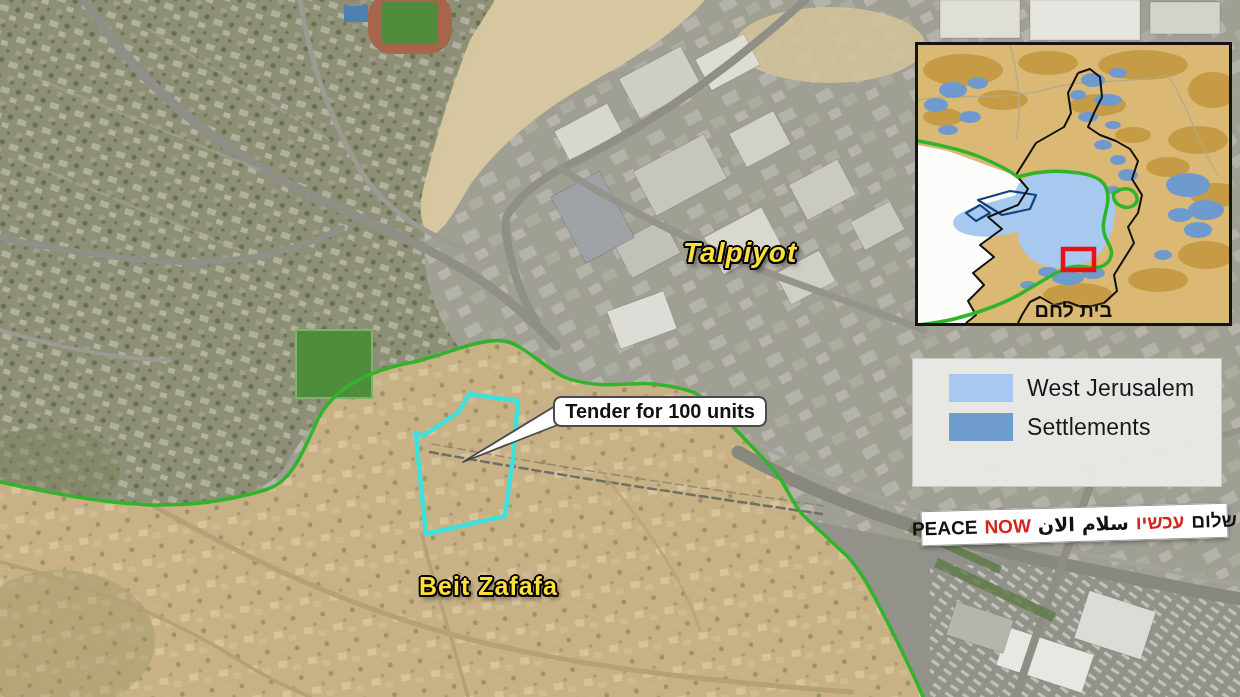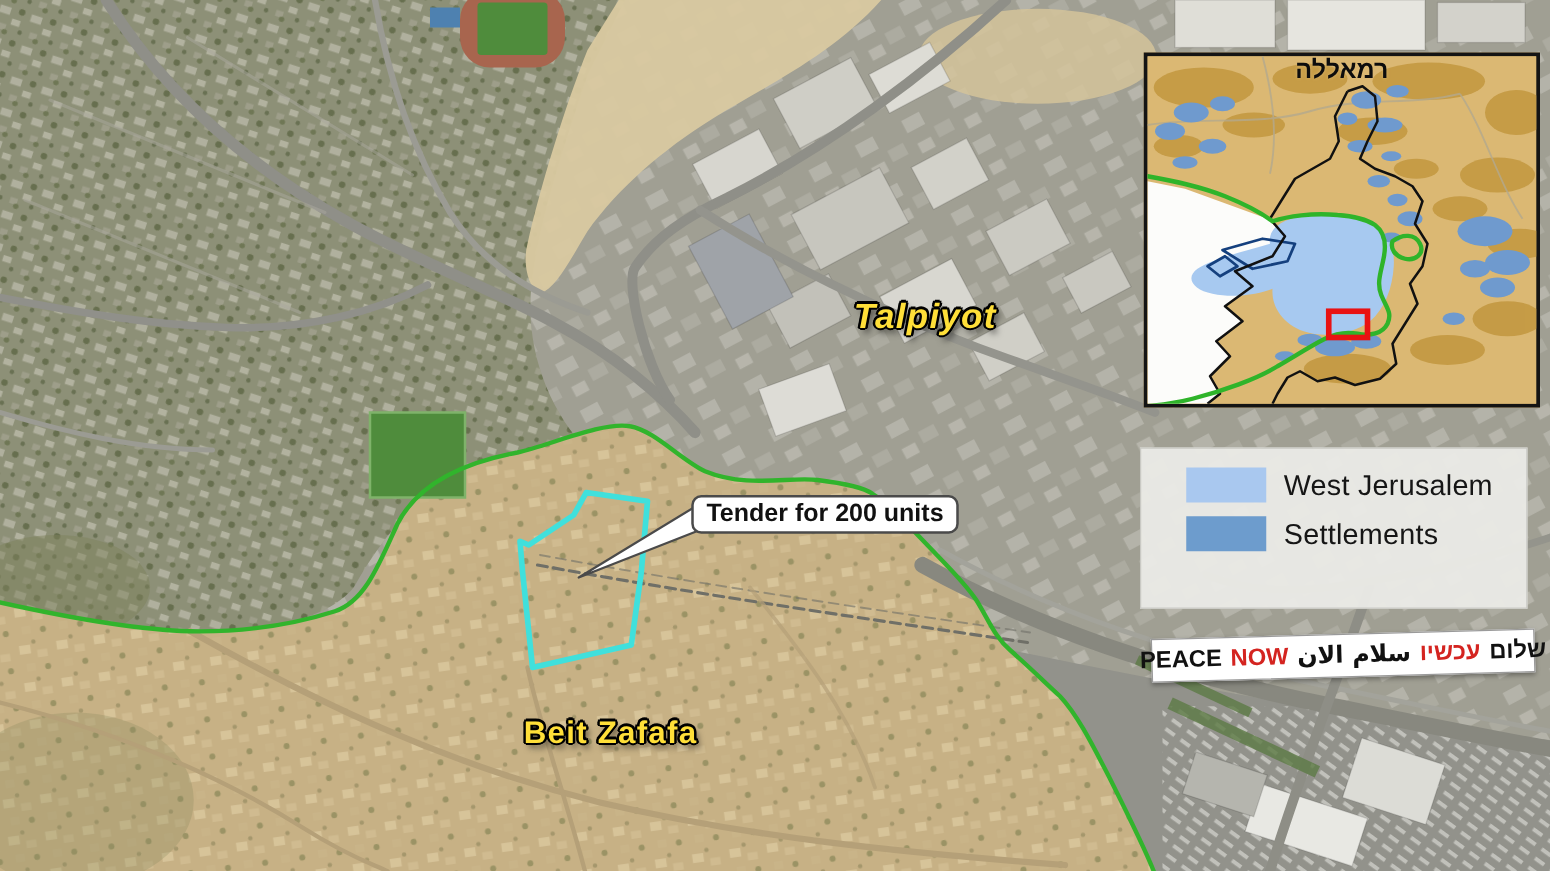--- a/index.html
+++ b/index.html
@@ -169,21 +169,21 @@
              C598,391 632,381 654,384 C678,387 691,390 698,395 C716,406 726,420 738,432
              C756,451 772,466 781,480 C791,496 796,510 808,520 C826,536 836,546 848,557
              C863,573 876,600 888,623 C901,649 916,679 923,697" fill="none" stroke="#31b42c" stroke-width="3.5" stroke-linecap="round"></path>
 
     <polygon points="469,394 518,401 513,458 505,516 426,534 418,457 416,433 423,436 459,412" fill="none" stroke="#40e0dc" stroke-width="4.5" stroke-linejoin="round"></polygon>
 
     <polygon points="560,403 560,424 463,462" fill="#ffffff" stroke="#4a4a4a" stroke-width="1.8" stroke-linejoin="round"></polygon>
   </svg>
 
   <div class="callout">
-    <span>Tender for 200 units</span>
+    <span>Tender for 100 units</span>
   </div>
 
   <div class="map-label lbl-talpiyot">Talpiyot</div>
   <div class="map-label lbl-zafafa">Beit Zafafa</div>
 
   <div class="inset">
     <svg width="311" height="278" viewBox="0 0 311 278">
       <rect x="0" y="0" width="311" height="278" fill="#dbb873"></rect>
 
       <g fill="#c2973f" opacity=".85">
@@ -259,21 +259,21 @@
       <g fill="none" stroke="#2fb42a" stroke-width="3.5" stroke-linecap="round">
         <path d="M0,96 C22,100 42,104 62,112 C82,120 92,126 100,132 C112,128 132,125 152,127
                  C167,128 176,131 182,135 C190,141 191,151 189,161 C187,172 183,181 187,191
                  C191,201 196,205 192,214 C188,222 178,224 168,222 C158,220 150,222 142,226
                  C130,232 118,240 104,248 C88,258 60,268 36,274 C20,278 8,279 0,280"></path>
         <path d="M196,148 C204,142 214,142 218,150 C222,158 214,164 206,162 C198,160 194,154 196,148 Z"></path>
       </g>
 
       <rect x="145" y="204" width="31" height="21" fill="none" stroke="#e91212" stroke-width="4.5"></rect>
     </svg>
-    <div class="inset-label top">רמאללה</div>
+    <div class="inset-label bottom">בית לחם</div>
   </div>
 
   <div class="legend">
     <div class="legend-row">
       <span class="legend-swatch" style="background-color: rgb(169, 200, 239);"></span>
       <span class="legend-label">West Jerusalem</span>
     </div>
     <div class="legend-row">
       <span class="legend-swatch" style="background-color: rgb(109, 156, 205);"></span>
       <span class="legend-label">Settlements</span>

